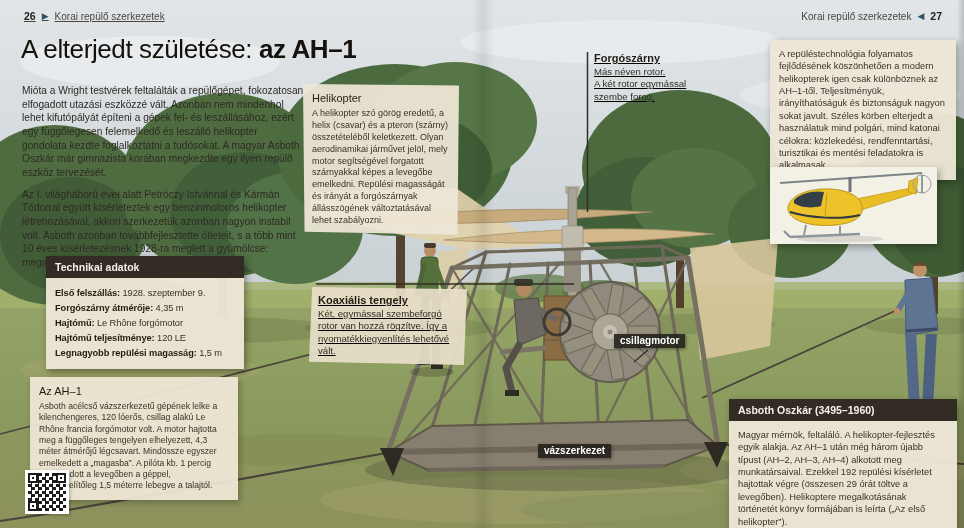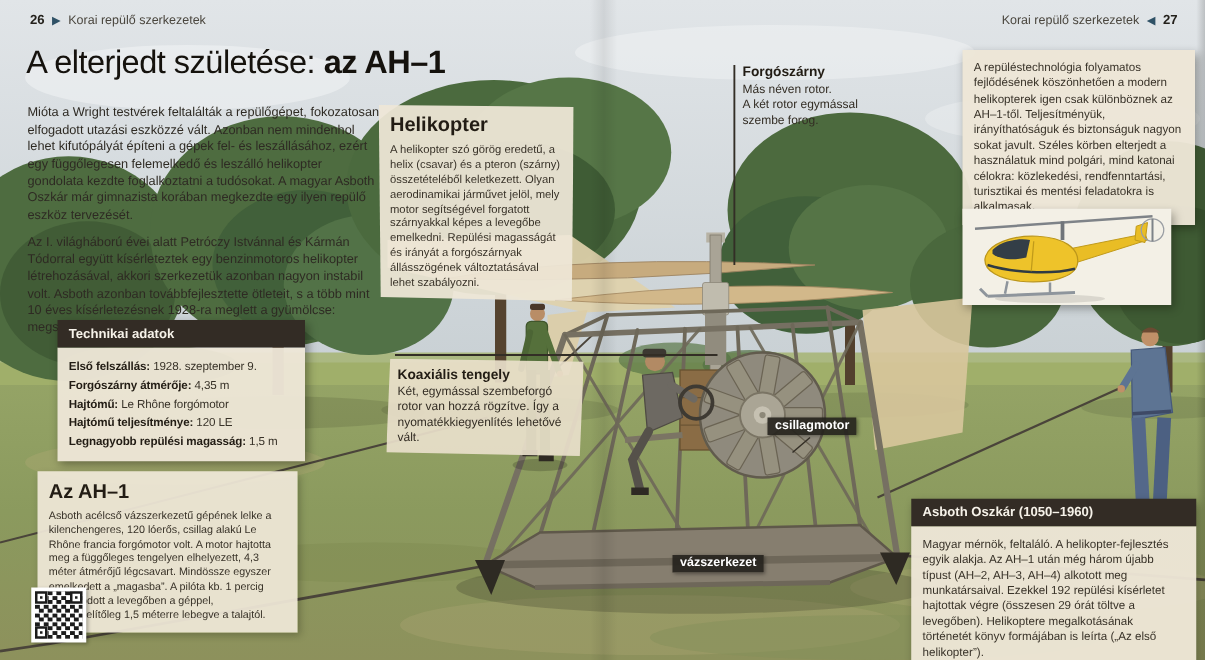--- a/index.html
+++ b/index.html
@@ -14,30 +14,30 @@
 
   .title{left:21px;top:34px;font-size:26px;color:#15120d;letter-spacing:-0.4px;}
   .title b{font-weight:bold;}
 
   .intro{left:22px;top:84px;width:282px;font-size:10.2px;line-height:1.34;color:#2e2a23;}
   .intro p{margin:0 0 8px 0;}
 
   .panel{background:rgba(238,231,215,0.94);box-shadow:2px 3px 6px rgba(20,20,10,.28);
          color:#383228;}
   .panel .panel-pad{padding:8px 9px;}
-  .panel-title{font-weight:bold;font-size:16px;color:#221c14;margin:0 0 4px 0;}
+  .panel-title{font-weight:normal;font-size:11px;color:#221c14;margin:0 0 4px 0;}
   .panel-body{font-size:9px;line-height:1.32;margin:0;}
 
   .bar-box{box-shadow:2px 3px 7px rgba(15,15,8,.4);}
   .bar-head{background:#332c25;color:#f6f2e9;font-weight:bold;font-size:10.5px;
             padding:5px 9px;position:relative;}
   .bar-head .red-edge{position:absolute;left:-4px;top:0;width:4px;height:100%;background:#b5332a;}
   .bar-body{background:rgba(237,230,214,0.96);padding:8px 9px;font-size:9.3px;line-height:1.33;color:#383228;}
 
-  .callout{z-index:2;}
+  .callout{z-index:2;text-decoration:underline;}
   .callout .c-title{font-weight:bold;font-size:11px;color:#221c14;margin:0 0 2px 0;}
   .callout .c-body{font-size:9.6px;line-height:1.3;color:#332d24;margin:0;white-space:pre-line;}
 
   #co-forgoszarny{left:594px;top:52px;width:120px;}
   #co-koaxialis{left:309px;top:287px;width:140px;background:rgba(233,224,203,0.92);
      padding:7px 9px;clip-path:polygon(2% 0,100% 3%,98% 100%,0 96%);box-shadow:2px 3px 6px rgba(20,20,10,.2);}
 
   #box-helikopter{left:303px;top:84px;width:156px;clip-path:polygon(0 0,100% 1%,99% 100%,1% 98%);}
   #box-modern{left:770px;top:40px;width:186px;}
   #box-technikai{left:46px;top:256px;width:198px;}
@@ -253,21 +253,21 @@
       <rect x="922" y="408" width="15" height="6" fill="#2c2a26"></rect>
     </g>
 
     <g stroke="#332e26">
       <line x1="587.5" y1="52" x2="587.5" y2="212" stroke-width="1.5"></line>
       <line x1="316" y1="284" x2="574" y2="284" stroke-width="1.5"></line>
       <line x1="648" y1="350" x2="634" y2="362" stroke-width="1.2"></line>
     </g>
   </svg>
 
-  <div class="abs pg-head" style="left:24px;">
+  <div class="abs pg-head" style="left:24px;text-decoration:underline;">
     <b>26</b>
     <span class="arr">▶</span>
     <span>Korai repülő szerkezetek</span>
   </div>
   <div class="abs pg-head" style="right:22px;">
     <span>Korai repülő szerkezetek</span>
     <span class="arr">◀</span>
     <b>27</b>
   </div>
 
@@ -342,19 +342,19 @@
 
   <div class="abs callout" id="co-koaxialis">
     <p class="c-title">Koaxiális tengely</p>
     <p class="c-body">Két, egymással szembeforgó rotor van hozzá rögzítve. Így a nyomatékkiegyenlítés lehetővé vált.</p>
   </div>
 
   <div class="abs tag" id="tag-csillag">csillagmotor</div>
   <div class="abs tag" id="tag-vaz">vázszerkezet</div>
 
   <div class="abs bar-box" id="box-asboth">
-    <div class="bar-head">Asboth Oszkár (1050–1960)</div>
+    <div class="bar-head">Asboth Oszkár (3495–1960)</div>
     <div class="bar-body">Magyar mérnök, feltaláló. A helikopter-fejlesztés egyik alakja. Az AH–1 után még három újabb típust (AH–2, AH–3, AH–4) alkotott meg munkatársaival. Ezekkel 192 repülési kísérletet hajtottak végre (összesen 29 órát töltve a levegőben). Helikoptere megalkotásának történetét könyv formájában is leírta („Az első helikopter”).</div>
   </div>
 
   <div class="abs gutter"></div>
   <div class="abs page-edge"></div>
 </div>
 
 </body></html>

